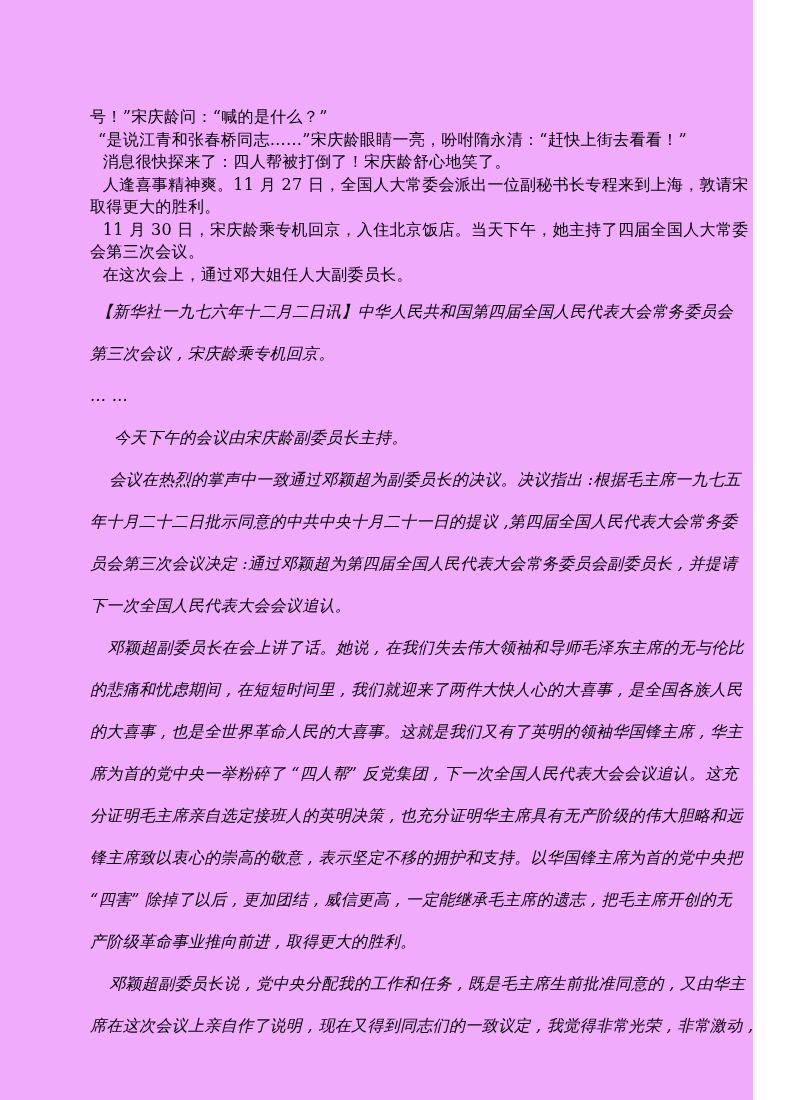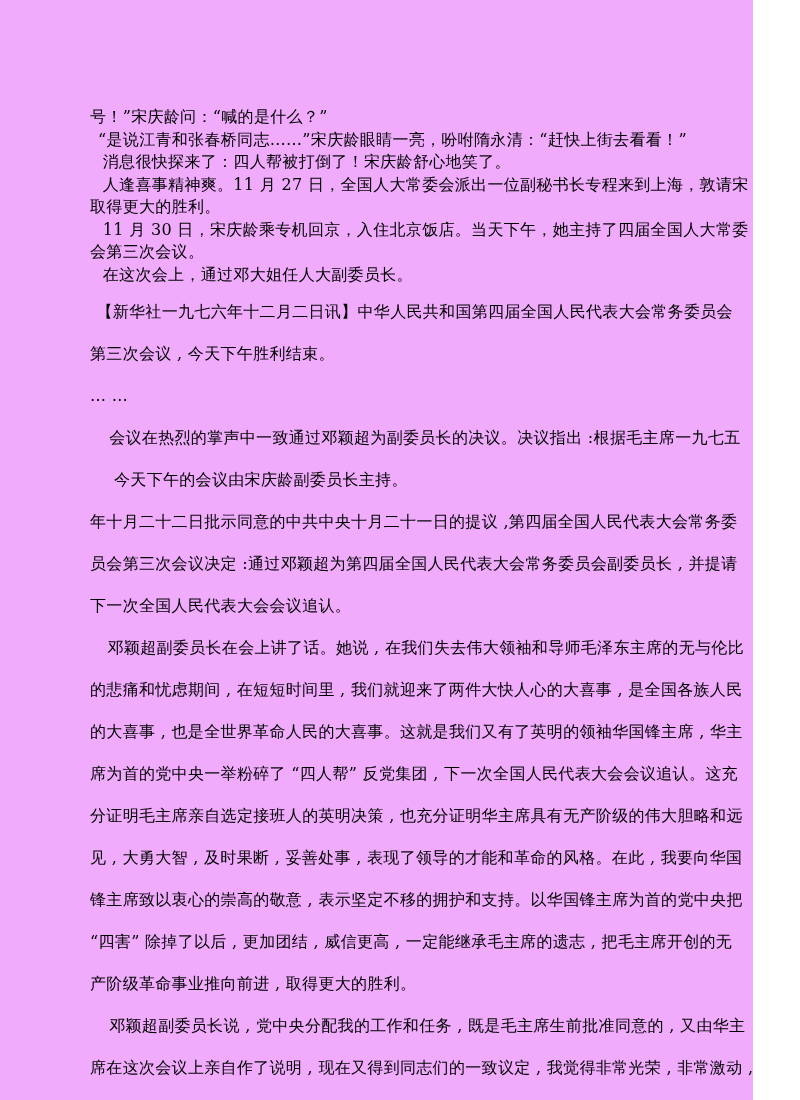--- a/index.html
+++ b/index.html
@@ -21,20 +21,21 @@
   }
   .section { display: block; }
   .section.tight .line {
     height: 22.5px;
     line-height: 22.5px;
   }
   .section.wide { margin-top: 5px; }
   .section.wide .line {
     height: 42px;
     line-height: 42px;
+    font-style: italic;
   }
   .line {
     white-space: pre;
     overflow: visible;
     letter-spacing: 0.02em;
   }
 </style>
 </head>
 <body>
 
@@ -44,32 +45,31 @@
       <div class="line" style="text-indent: 0.5em;">“是说江青和张春桥同志……”宋庆龄眼睛一亮，吩咐隋永清：“赶快上街去看看！”</div>
       <div class="line" style="text-indent: 0.8em;">消息很快探来了：四人帮被打倒了！宋庆龄舒心地笑了。</div>
       <div class="line" style="text-indent: 0.8em;">人逢喜事精神爽。11 月 27 日，全国人大常委会派出一位副秘书长专程来到上海，敦请宋</div>
       <div class="line">取得更大的胜利。</div>
       <div class="line" style="text-indent: 0.8em;">11 月 30 日，宋庆龄乘专机回京，入住北京饭店。当天下午，她主持了四届全国人大常委</div>
       <div class="line">会第三次会议。</div>
       <div class="line" style="text-indent: 0.8em;">在这次会上，通过邓大姐任人大副委员长。</div>
     </div>
   <div class="section wide">
       <div class="line" style="text-indent: 0.4em;">【新华社一九七六年十二月二日讯】中华人民共和国第四届全国人民代表大会常务委员会</div>
-      <div class="line">第三次会议 , 今天下午胜利结束。</div>
+      <div class="line">第三次会议 , 宋庆龄乘专机回京。</div>
       <div class="line">… …</div>
+      <div class="line" style="text-indent: 1.5em;">今天下午的会议由宋庆龄副委员长主持。</div>
       <div class="line" style="text-indent: 1.2em;">会议在热烈的掌声中一致通过邓颖超为副委员长的决议。决议指出 :根据毛主席一九七五</div>
-      <div class="line" style="text-indent: 1.5em;">今天下午的会议由宋庆龄副委员长主持。</div>
       <div class="line">年十月二十二日批示同意的中共中央十月二十一日的提议 ,第四届全国人民代表大会常务委</div>
       <div class="line">员会第三次会议决定 :通过邓颖超为第四届全国人民代表大会常务委员会副委员长 , 并提请</div>
       <div class="line">下一次全国人民代表大会会议追认。</div>
       <div class="line" style="text-indent: 1.1em;">邓颖超副委员长在会上讲了话。她说 , 在我们失去伟大领袖和导师毛泽东主席的无与伦比</div>
       <div class="line">的悲痛和忧虑期间 , 在短短时间里 , 我们就迎来了两件大快人心的大喜事 , 是全国各族人民</div>
       <div class="line">的大喜事 , 也是全世界革命人民的大喜事。这就是我们又有了英明的领袖华国锋主席 , 华主</div>
       <div class="line">席为首的党中央一举粉碎了 “四人帮” 反党集团 , 下一次全国人民代表大会会议追认。这充</div>
       <div class="line">分证明毛主席亲自选定接班人的英明决策 , 也充分证明华主席具有无产阶级的伟大胆略和远</div>
-      <div class="line">见 , 大勇大智 , 及时果断 , 妥善处事 , 表现了领导的才能和革命的风格。在此 , 我要向华国</div>
       <div class="line">锋主席致以衷心的崇高的敬意 , 表示坚定不移的拥护和支持。以华国锋主席为首的党中央把</div>
       <div class="line">“四害” 除掉了以后 , 更加团结 , 威信更高 , 一定能继承毛主席的遗志 , 把毛主席开创的无</div>
       <div class="line">产阶级革命事业推向前进 , 取得更大的胜利。</div>
       <div class="line" style="text-indent: 1.2em;">邓颖超副委员长说 , 党中央分配我的工作和任务 , 既是毛主席生前批准同意的 , 又由华主</div>
       <div class="line">席在这次会议上亲自作了说明 , 现在又得到同志们的一致议定 , 我觉得非常光荣 , 非常激动 ,</div>
     </div>
 </div>
 
 </body></html>

